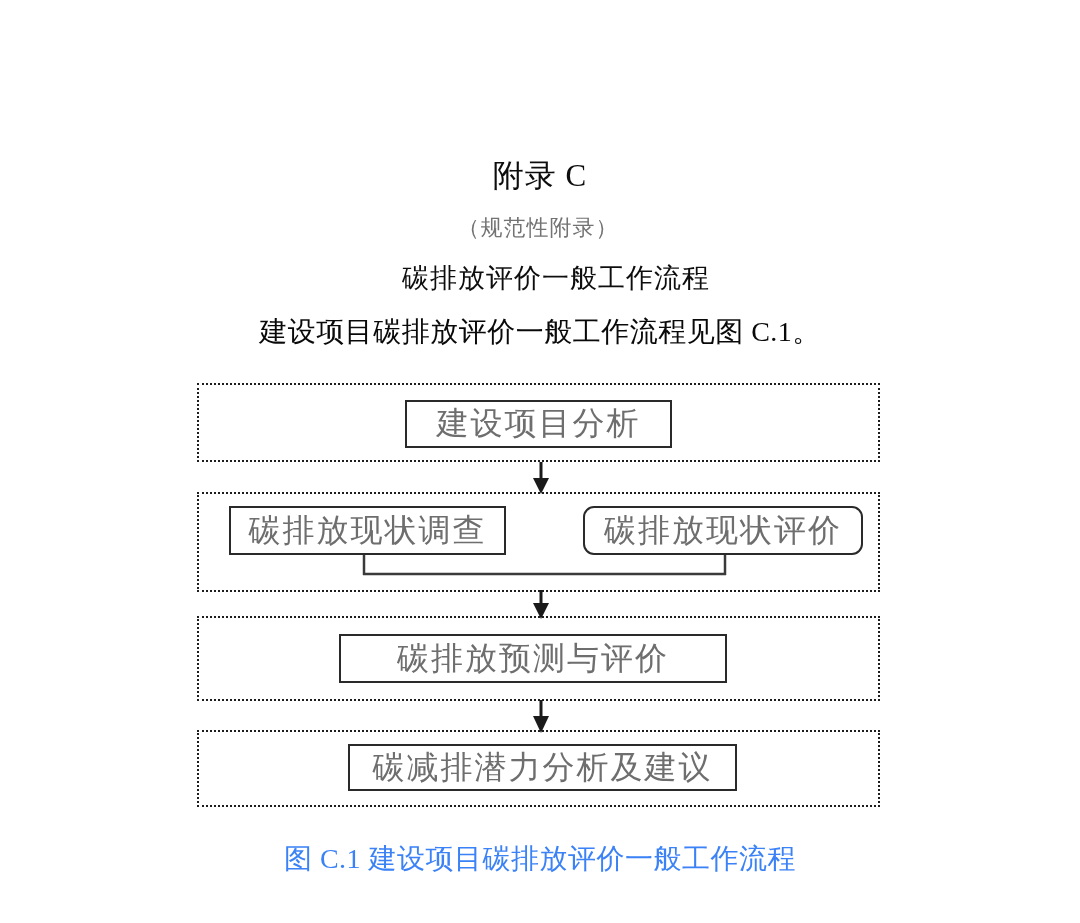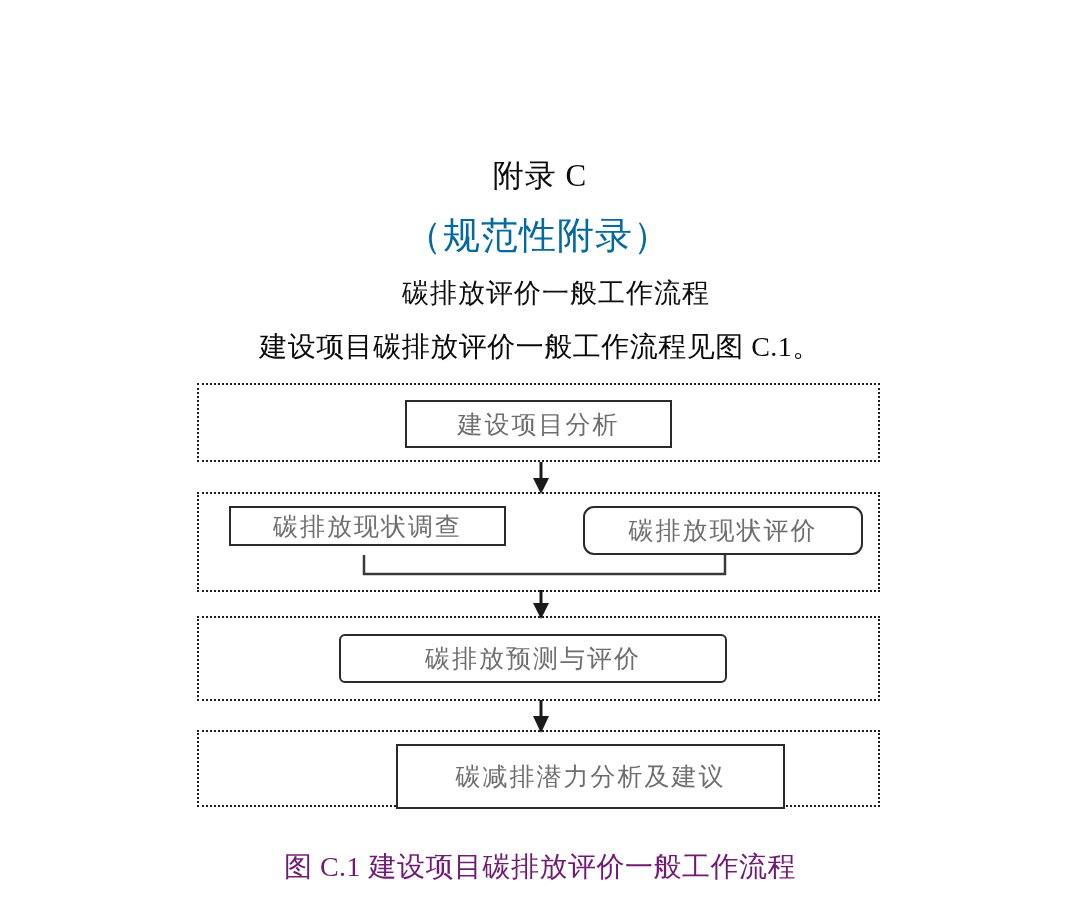--- a/index.html
+++ b/index.html
@@ -32,24 +32,24 @@
   }
   .appendix-title {
     font-size: 31px;
     line-height: 1.0;
     letter-spacing: 1px;
     color: #0d0d0d;
     margin: 0 0 26px 0;
     font-weight: 400;
   }
   .appendix-subtitle {
-    font-size: 37px;
+    font-size: 22px;
     line-height: 1.0;
     letter-spacing: 1px;
-    color: #0369a1;
+    color: #737373;
     margin: 0 4px 26px 0;
     font-weight: 400;
   }
   .appendix-section {
     font-size: 27px;
     line-height: 1.0;
     letter-spacing: 1px;
     color: #0d0d0d;
     margin: 0 0 26px 0;
     font-weight: 400;
@@ -85,54 +85,53 @@
   .stage-4 { left: 197px; top: 730px; width: 683px; height: 77px; }
 
   .node {
     position: absolute;
     border: 2px solid #2a2a2a;
     box-sizing: border-box;
     background: #ffffff;
     display: flex;
     align-items: center;
     justify-content: center;
-    font-size: 25px;
+    font-size: 32px;
     letter-spacing: 2px;
     color: #6e6e6e;
     font-family: "Liberation Serif", "DejaVu Serif", serif;
     white-space: nowrap;
   }
   .node-1 { left: 405px; top: 400px; width: 267px; height: 48px; }
-  .node-2a { left: 229px; top: 506px; width: 277px; height: 40px; font-family: Liberation Serif, serif; }
+  .node-2a { left: 229px; top: 506px; width: 277px; height: 49px; font-family: Liberation Serif, serif; }
   .node-2b { left: 583px; top: 506px; width: 280px; height: 49px; border-radius: 11px; }
-  .node-3 { left: 339px; top: 634px; width: 388px; height: 49px; border-radius: 6px; }
-  .node-4 { left: 348px; top: 744px; width: 389px; height: 65px; margin-left: 48px; }
+  .node-3 { left: 339px; top: 634px; width: 388px; height: 49px; }
+  .node-4 { left: 348px; top: 744px; width: 389px; height: 47px; }
 
   
   .connectors {
     position: absolute;
     left: 0;
     top: 0;
     width: 1080px;
     height: 923px;
     pointer-events: none;
   }
 
   
   .figure-caption {
     position: absolute;
     left: 0;
     top: 840px;
     width: 1080px;
     text-align: center;
     font-size: 28px;
     letter-spacing: 0.5px;
-    color: #701a75;
+    color: #3b82f6;
     font-weight: 400;
-    margin-top: 8px;
   }
 </style>
 </head>
 <body>
 
 <div class="page">
 
   <div class="heading-block">
     <div class="appendix-title">附录 C</div>
     <div class="appendix-subtitle">（规范性附录）</div>

